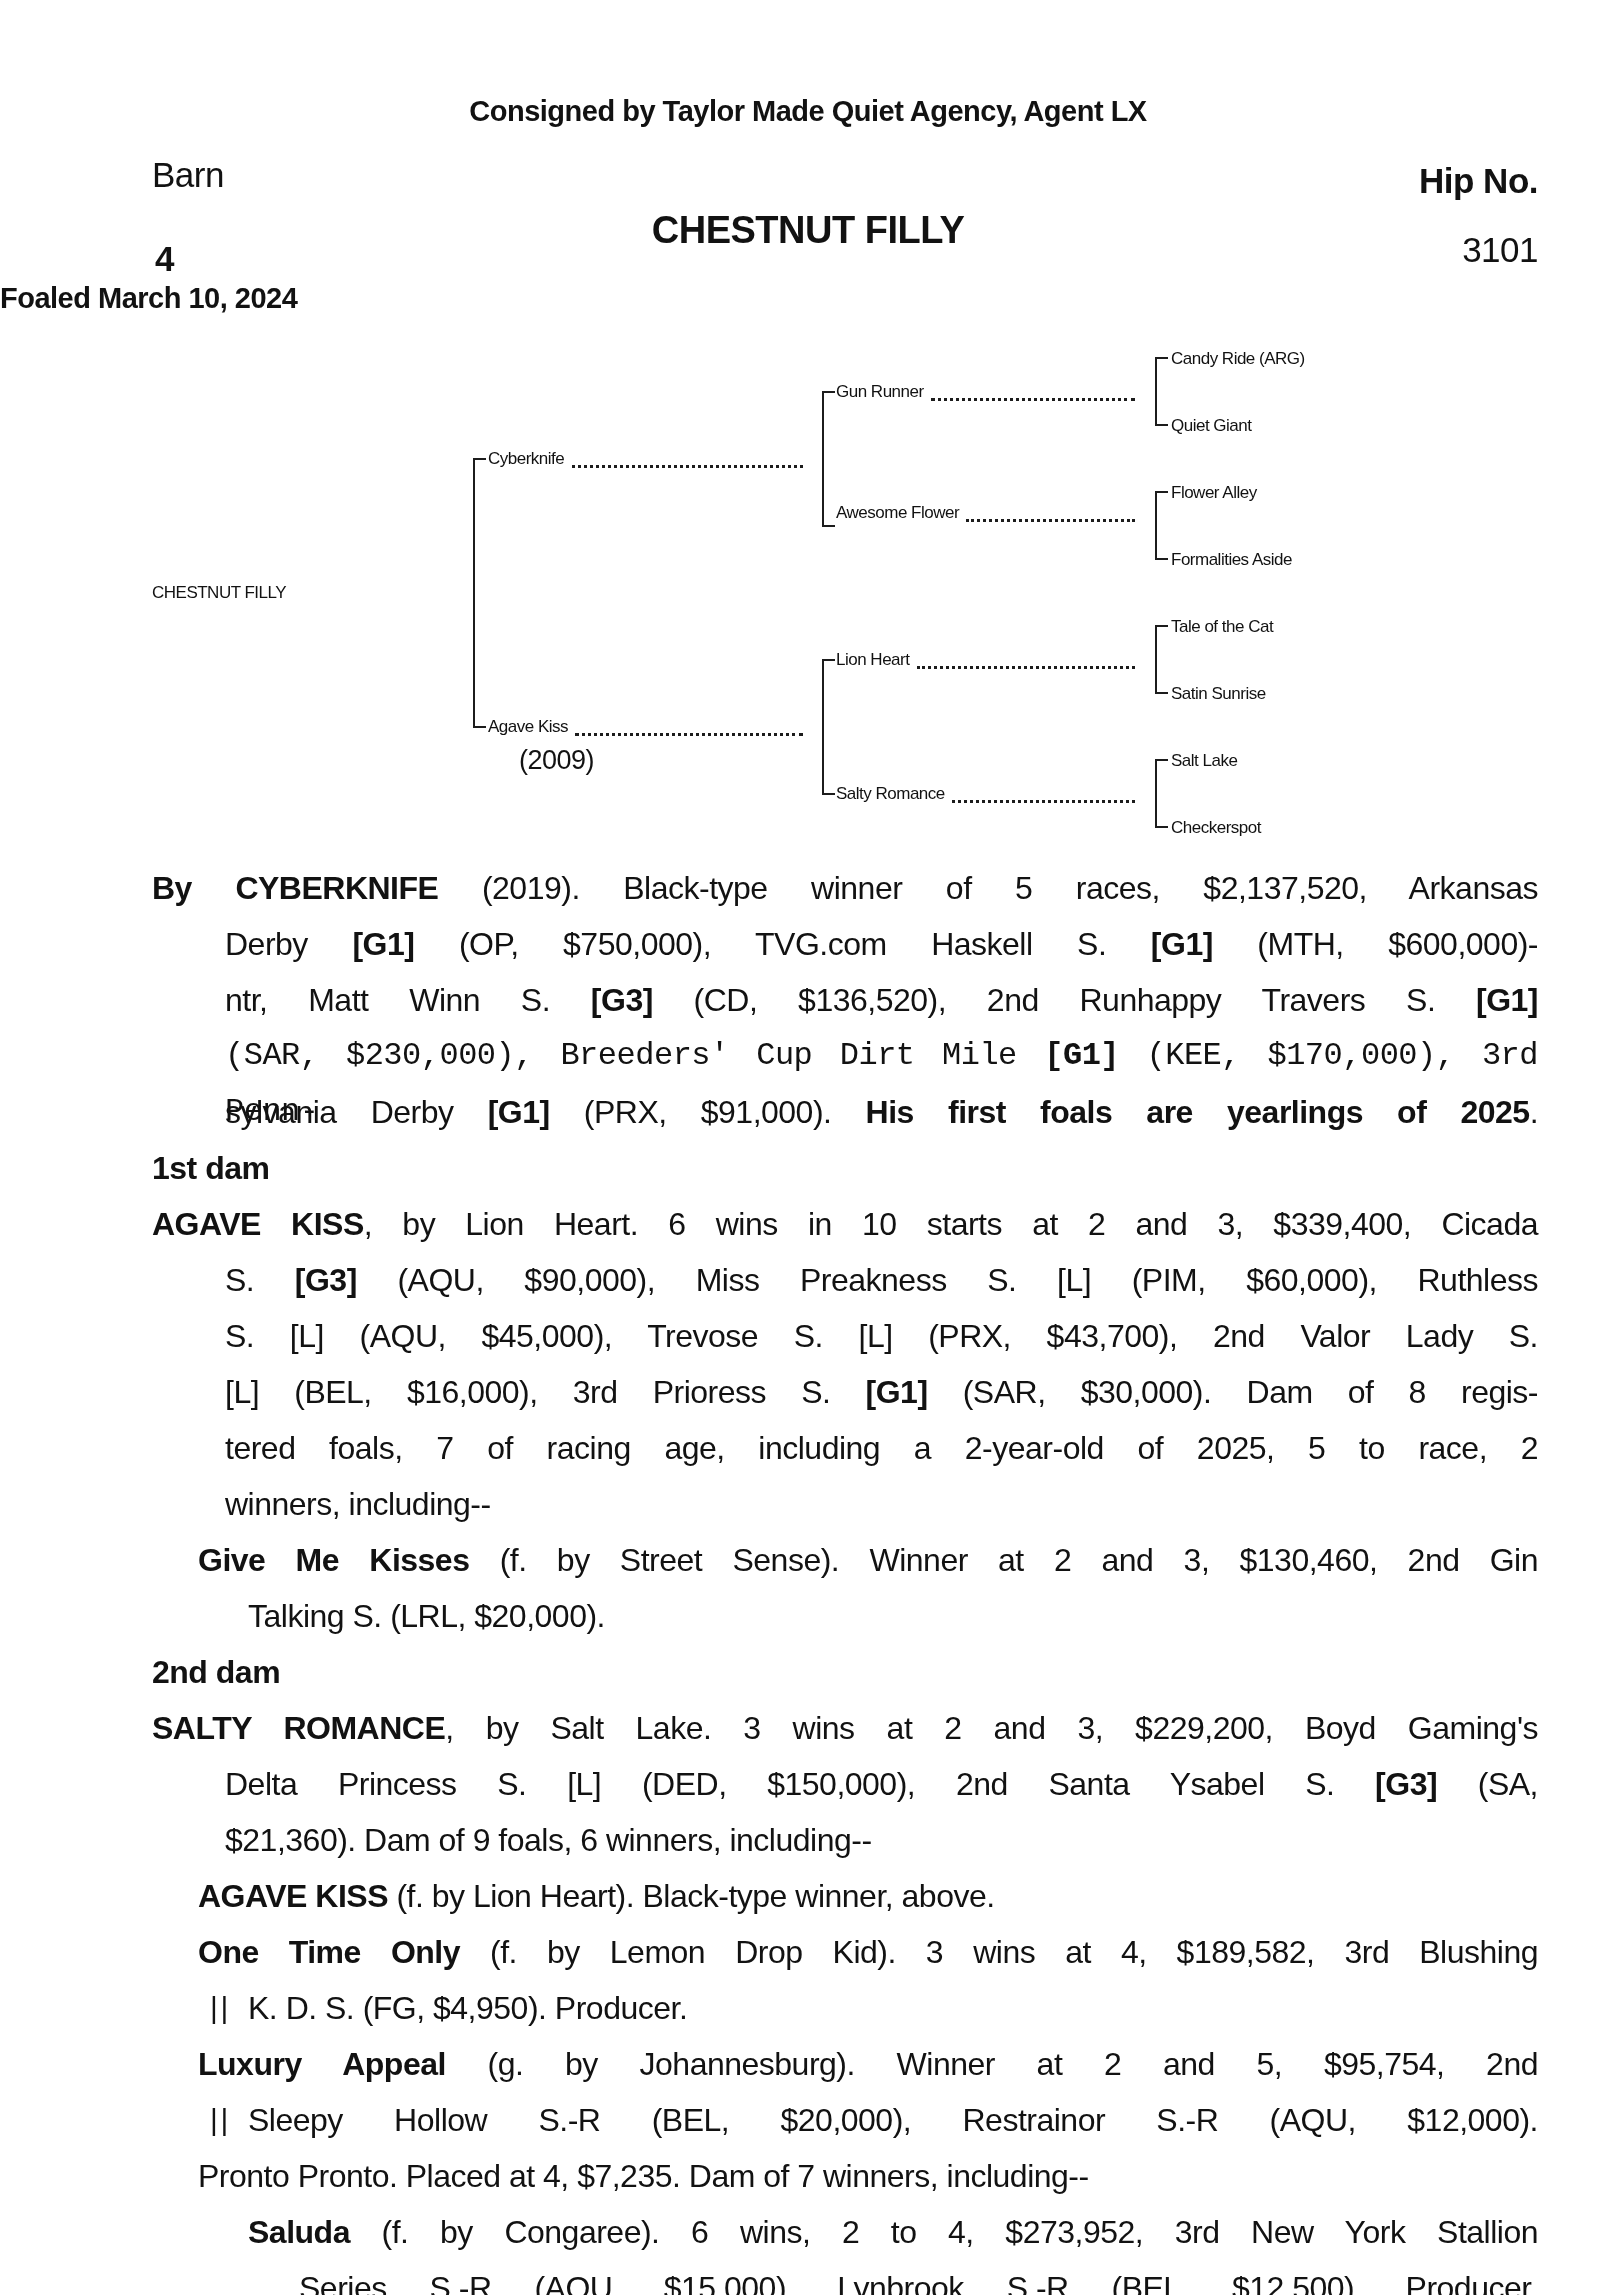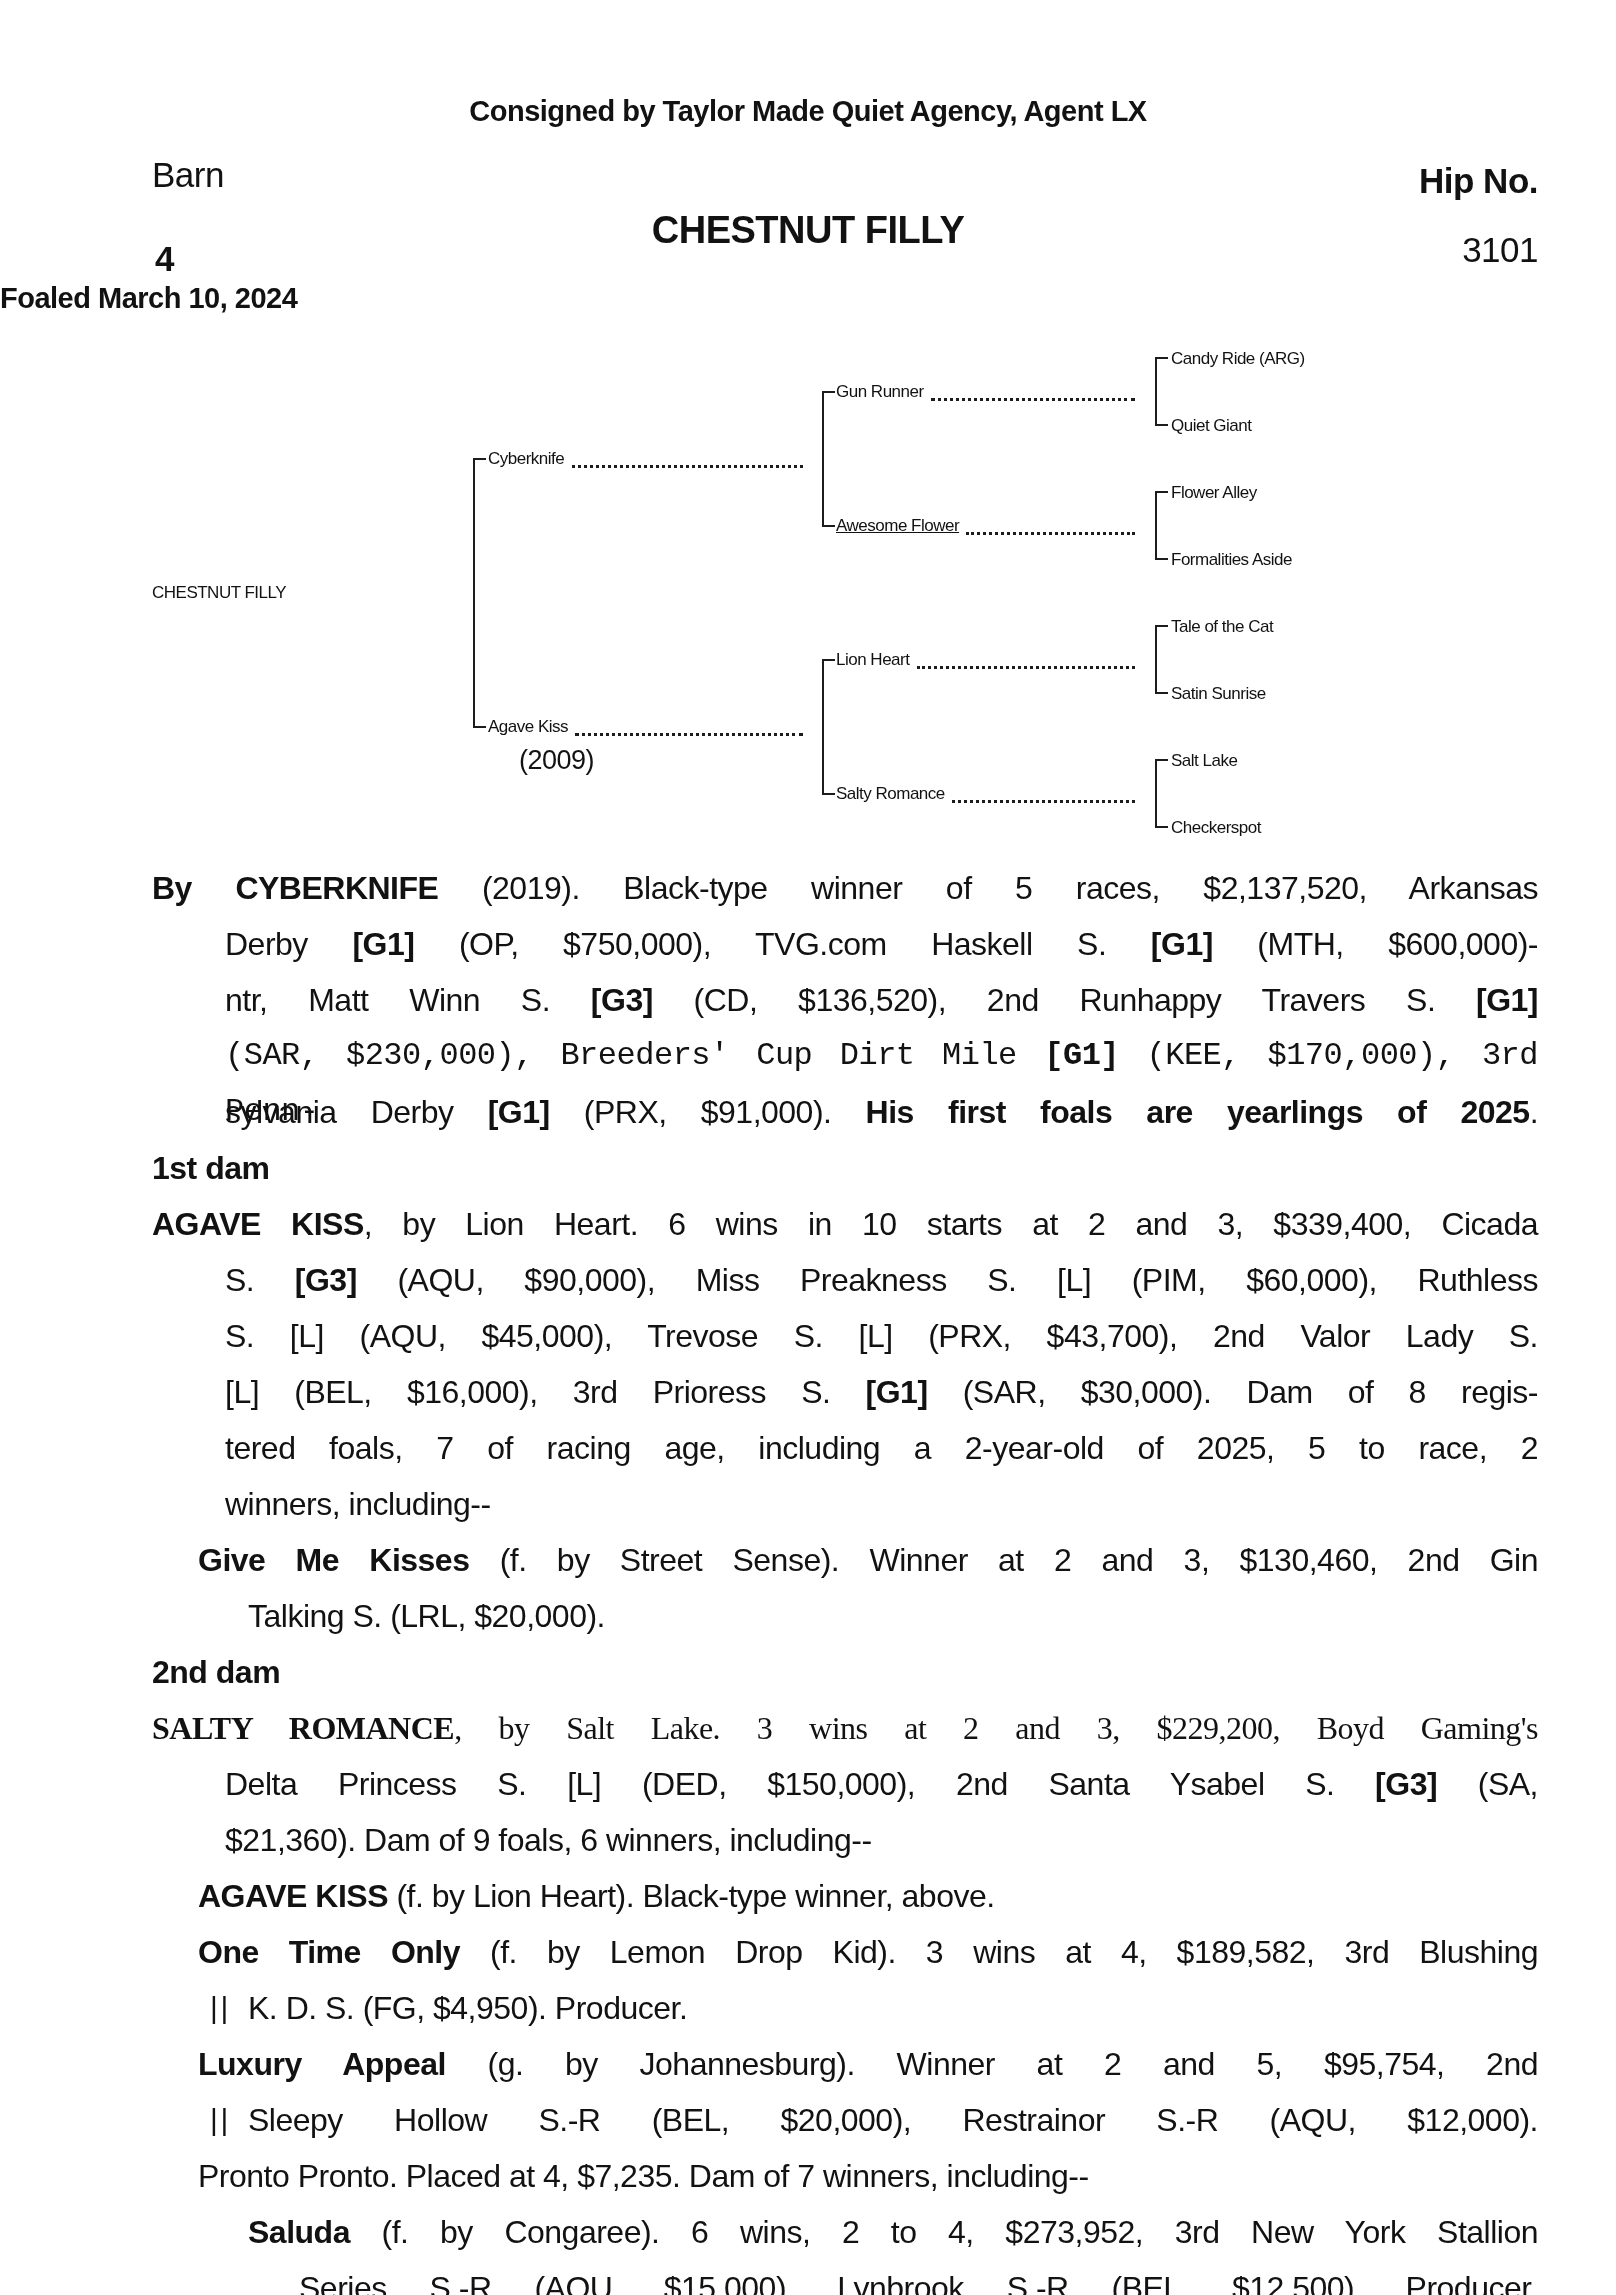--- a/index.html
+++ b/index.html
@@ -56,21 +56,21 @@
       </div>
       <div class="prow" style="left: 488px; top: 708px; width: 320px;">
         <span class="pname">Agave Kiss</span>
         <div class="leader"></div>
       </div>
       <div class="psub" style="left: 519px; top: 744px;">(2009)</div>
       <div class="prow" style="left: 836px; top: 373px; width: 304px;">
         <span class="pname">Gun Runner</span>
         <div class="leader"></div>
       </div>
-      <div class="prow" style="left: 836px; top: 507px; width: 304px; text-decoration: underline;">
+      <div class="prow" style="left: 836px; top: 494px; width: 304px;">
         <span class="pname">Awesome Flower</span>
         <div class="leader"></div>
       </div>
       <div class="prow" style="left: 836px; top: 641px; width: 304px;">
         <span class="pname">Lion Heart</span>
         <div class="leader"></div>
       </div>
       <div class="prow" style="left: 836px; top: 775px; width: 304px;">
         <span class="pname">Salty Romance</span>
         <div class="leader"></div>
@@ -131,21 +131,21 @@
       <div class="tl" style="padding-left: 0px;"><span class="b">1st dam</span></div>
       <div class="tl just" style="padding-left: 0px;"><span class="b">AGAVE KISS</span><span>, by Lion Heart. 6 wins in 10 starts at 2 and 3, $339,400, Cicada</span></div>
       <div class="tl just" style="padding-left: 73px;"><span>S. </span><span class="b">[G3]</span><span> (AQU, $90,000), Miss Preakness S. [L] (PIM, $60,000), Ruthless</span></div>
       <div class="tl just" style="padding-left: 73px;"><span>S. [L] (AQU, $45,000), Trevose S. [L] (PRX, $43,700), 2nd Valor Lady S.</span></div>
       <div class="tl just" style="padding-left: 73px;"><span>[L] (BEL, $16,000), 3rd Prioress S. </span><span class="b">[G1]</span><span> (SAR, $30,000). Dam of 8 regis-</span></div>
       <div class="tl just" style="padding-left: 73px;"><span>tered foals, 7 of racing age, including a 2-year-old of 2025, 5 to race, 2</span></div>
       <div class="tl" style="padding-left: 73px;"><span>winners, including--</span></div>
       <div class="tl just" style="padding-left: 46px;"><span class="b">Give Me Kisses</span><span> (f. by Street Sense). Winner at 2 and 3, $130,460, 2nd Gin</span></div>
       <div class="tl" style="padding-left: 96px;"><span>Talking S. (LRL, $20,000).</span></div>
       <div class="tl" style="padding-left: 0px;"><span class="b">2nd dam</span></div>
-      <div class="tl just" style="padding-left: 0px; font-family: Liberation Serif, serif;"><span class="b">SALTY ROMANCE</span><span>, by Salt Lake. 3 wins at 2 and 3, $229,200, Boyd Gaming's</span></div>
+      <div class="tl just" style="padding-left: 0px;"><span class="b">SALTY ROMANCE</span><span>, by Salt Lake. 3 wins at 2 and 3, $229,200, Boyd Gaming's</span></div>
       <div class="tl just" style="padding-left: 73px;"><span>Delta Princess S. [L] (DED, $150,000), 2nd Santa Ysabel S. </span><span class="b">[G3]</span><span> (SA,</span></div>
       <div class="tl" style="padding-left: 73px;"><span>$21,360). Dam of 9 foals, 6 winners, including--</span></div>
       <div class="tl" style="padding-left: 46px;"><span class="b">AGAVE KISS</span><span> (f. by Lion Heart). Black-type winner, above.</span></div>
       <div class="tl just" style="padding-left: 46px;"><span class="b">One Time Only</span><span> (f. by Lemon Drop Kid). 3 wins at 4, $189,582, 3rd Blushing</span></div>
       <div class="tl" style="padding-left: 96px;"><span class="pipes" style="left: 58px;">||</span><span>K. D. S. (FG, $4,950). Producer.</span></div>
       <div class="tl just" style="padding-left: 46px;"><span class="b">Luxury Appeal</span><span> (g. by Johannesburg). Winner at 2 and 5, $95,754, 2nd</span></div>
       <div class="tl just" style="padding-left: 96px;"><span class="pipes" style="left: 58px;">||</span><span>Sleepy Hollow S.-R (BEL, $20,000), Restrainor S.-R (AQU, $12,000).</span></div>
       <div class="tl" style="padding-left: 46px;"><span>Pronto Pronto. Placed at 4, $7,235. Dam of 7 winners, including--</span></div>
       <div class="tl just" style="padding-left: 96px;"><span class="b">Saluda</span><span> (f. by Congaree). 6 wins, 2 to 4, $273,952, 3rd New York Stallion</span></div>
       <div class="tl just" style="padding-left: 147px;"><span>Series S.-R (AQU, $15,000), Lynbrook S.-R (BEL, $12,500). Producer.</span></div>

